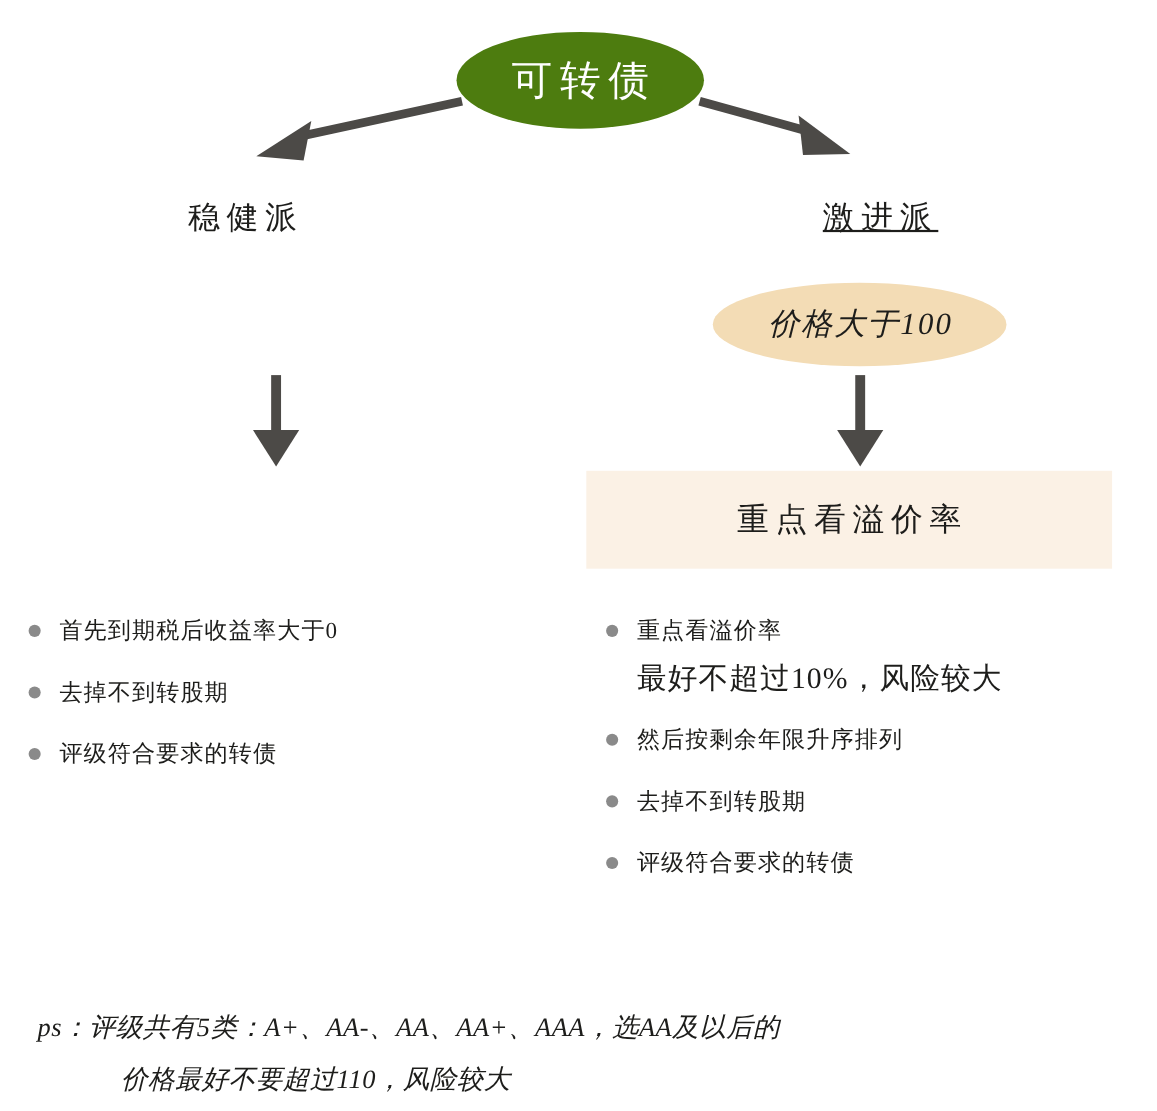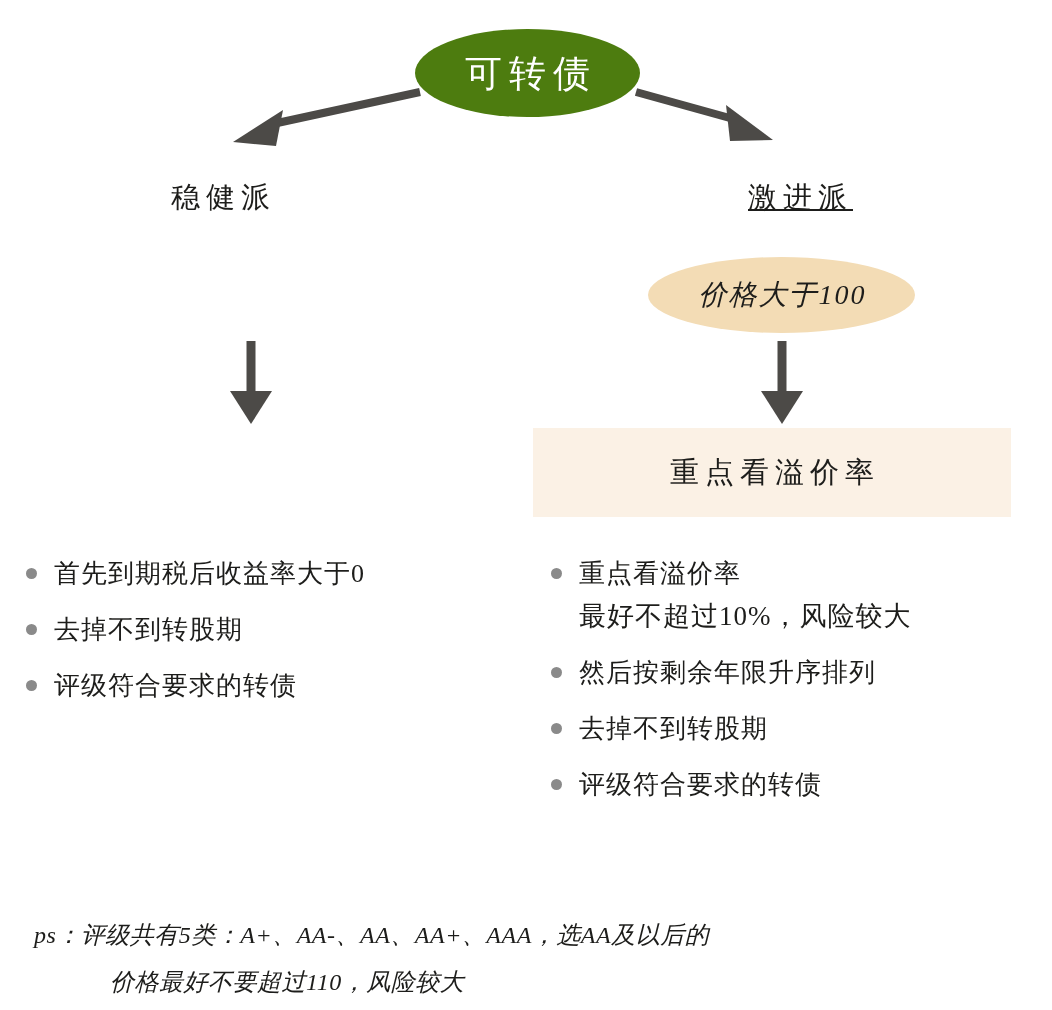--- a/index.html
+++ b/index.html
@@ -127,21 +127,21 @@
     border-radius: 50%;
     background: #8a8a8a;
     margin-top: 16px;
     margin-right: 17px;
   }
   .bullet-text-wrap {
     display: flex;
     flex-direction: column;
   }
   .bullet-text {
-    font-size: 26px;
+    font-size: 21px;
     line-height: 43px;
     letter-spacing: 1px;
     white-space: nowrap;
     color: #1d1d1b;
   }
   .bullet-subtext {
     font-size: 27px;
     line-height: 43px;
     letter-spacing: 1px;
     white-space: nowrap;

